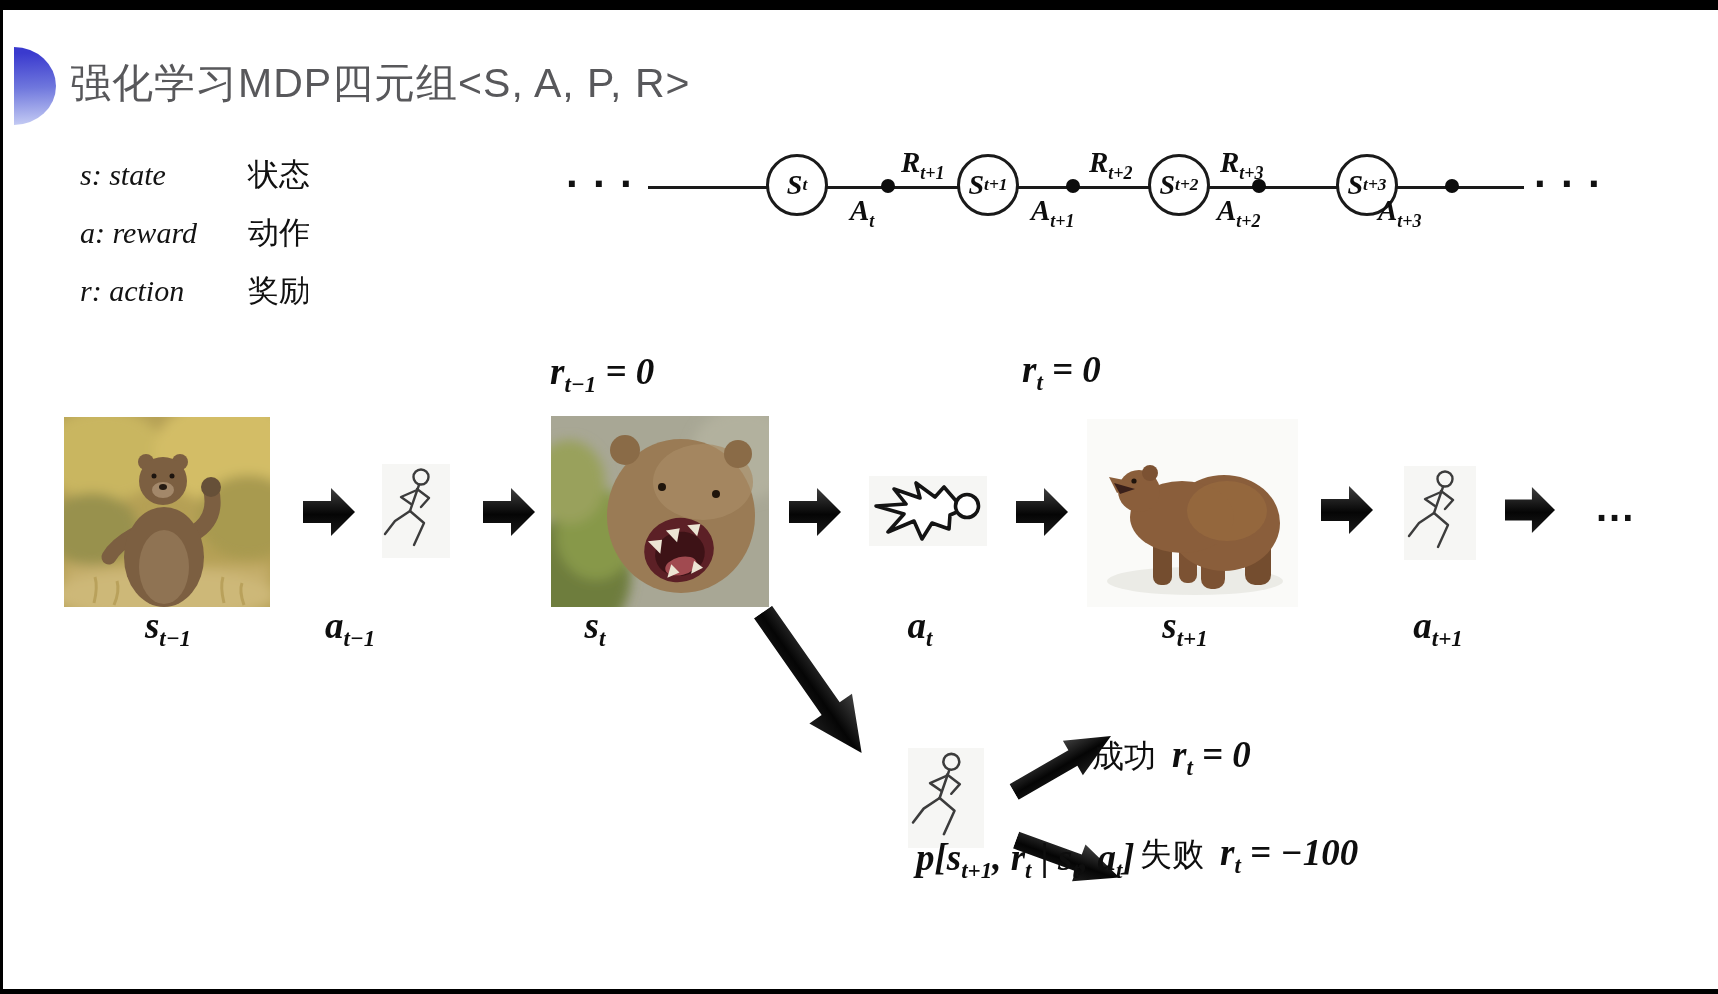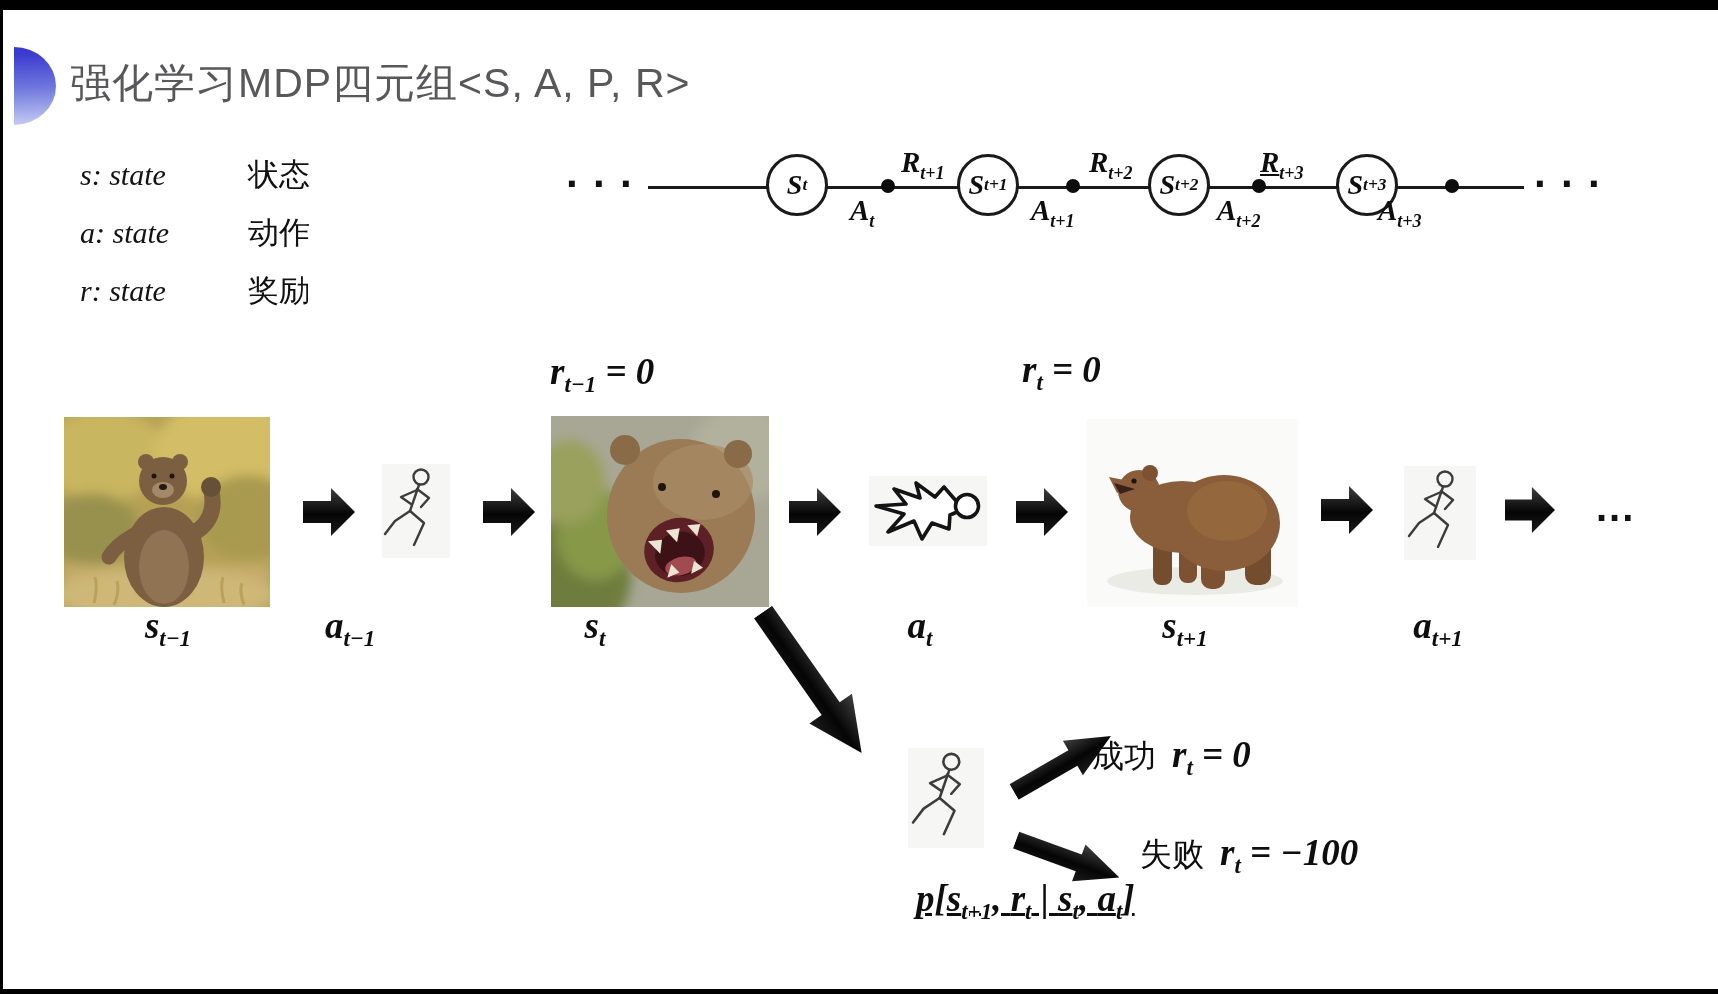--- a/index.html
+++ b/index.html
@@ -46,21 +46,21 @@
   .r-label{position:absolute;font-size:37px;white-space:nowrap;}
   .flow-label{position:absolute;top:604px;width:140px;text-align:center;font-size:37px;}
   .end-dots{position:absolute;left:1596px;top:485px;font-size:40px;font-weight:700;letter-spacing:2px;color:#111;}
 
   .barrow{position:absolute;}
   .barrow svg{display:block;}
 
   .branch-text{position:absolute;display:flex;align-items:baseline;gap:16px;white-space:nowrap;}
   .branch-zh{font-size:32px;color:#0d0d0d;}
   .branch-math{font-size:37px;}
-  .formula{position:absolute;left:916px;top:877px;font-size:37px;white-space:nowrap;text-decoration:underline;}
+  .formula{position:absolute;left:916px;top:836px;font-size:37px;white-space:nowrap;}
 </style>
 </head>
 <body>
 
 <svg width="0" height="0" style="position:absolute" aria-hidden="true">
   <defs>
     <linearGradient id="ag" x1="0" y1="0" x2="0" y2="1">
       <stop offset="0" stop-color="#3f3f3f"></stop>
         <stop offset="0.55" stop-color="#050505"></stop>
         <stop offset="1" stop-color="#1c1c1c"></stop>
@@ -77,25 +77,25 @@
 
 <div class="ornament"></div>
 <div class="slide-title">强化学习MDP四元组&lt;S, A, P, R&gt;</div>
 
 <div class="defs">
   <div class="def-row">
     <span class="def-en">s: state</span>
     <span class="def-zh">状态</span>
   </div>
   <div class="def-row">
-    <span class="def-en">a: state</span>
+    <span class="def-en">a: reward</span>
     <span class="def-zh">动作</span>
   </div>
   <div class="def-row">
-    <span class="def-en">r: state</span>
+    <span class="def-en">r: action</span>
     <span class="def-zh">奖励</span>
   </div>
 </div>
 
 <div>
   <div class="chain-line"></div>
   <div class="chain-ell" style="left:566px;">···</div>
   <div class="chain-ell" style="left:1534px;">···</div>
 
   <div class="chain-node math" style="left:766px;">
@@ -119,21 +119,21 @@
   <div class="chain-dot" style="left:1066px;"></div>
   <div class="chain-dot" style="left:1252px;"></div>
   <div class="chain-dot" style="left:1445px;"></div>
 
   <div class="chain-r math" style="left:901px;font-family:Liberation Serif, serif;">
     <span>R</span><sub>t+1</sub>
   </div>
   <div class="chain-r math" style="left:1089px;">
     <span>R</span><sub>t+2</sub>
   </div>
-  <div class="chain-r math" style="left:1260px;text-decoration:underline;">
+  <div class="chain-r math" style="left:1220px;">
     <span>R</span><sub>t+3</sub>
   </div>
 
   <div class="chain-a math" style="left:850px;">
     <span>A</span><sub>t</sub>
   </div>
   <div class="chain-a math" style="left:1031px;">
     <span>A</span><sub>t+1</sub>
   </div>
   <div class="chain-a math" style="left:1217px;">

